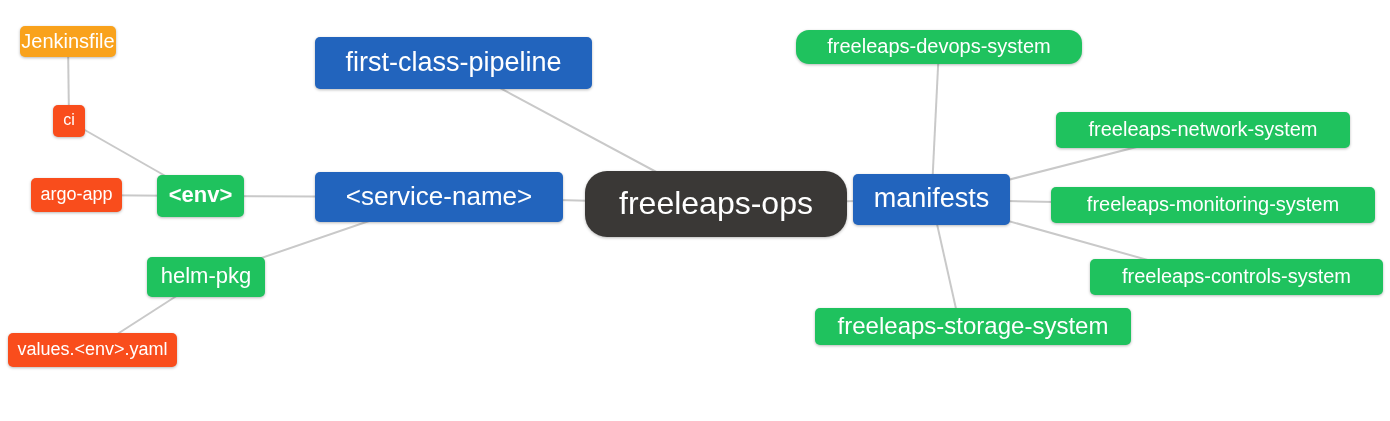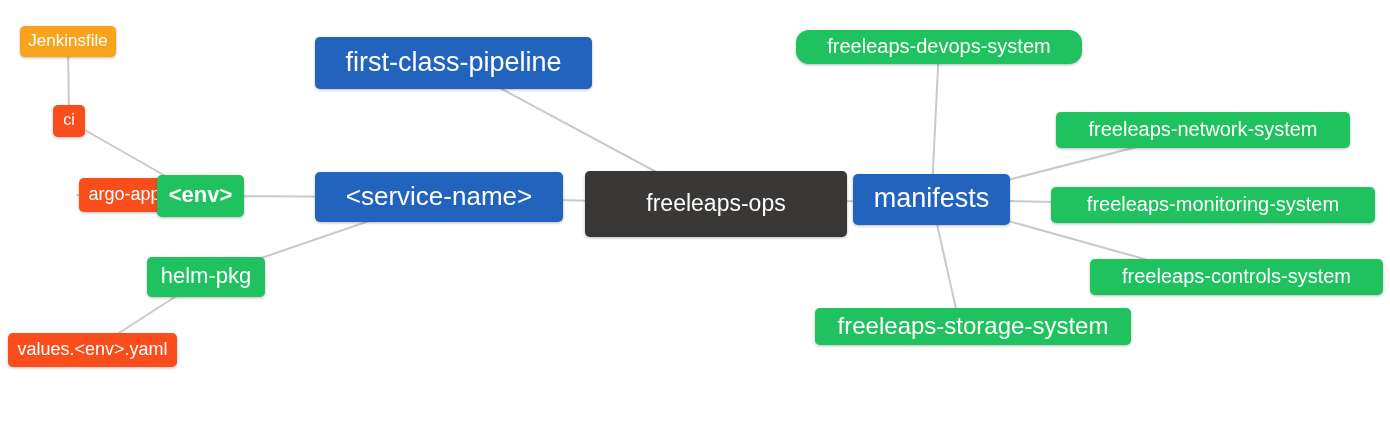--- a/index.html
+++ b/index.html
@@ -56,45 +56,45 @@
       <line x1="453.5" y1="63" x2="716" y2="204" stroke="#C9C9C9" stroke-width="2"></line>
       <line x1="439" y1="197" x2="716" y2="204" stroke="#C9C9C9" stroke-width="2"></line>
       <line x1="716" y1="204" x2="931.5" y2="199.5" stroke="#C9C9C9" stroke-width="2"></line>
       <line x1="931.5" y1="199.5" x2="939" y2="47" stroke="#C9C9C9" stroke-width="2"></line>
       <line x1="931.5" y1="199.5" x2="1203" y2="130" stroke="#C9C9C9" stroke-width="2"></line>
       <line x1="931.5" y1="199.5" x2="1213" y2="205" stroke="#C9C9C9" stroke-width="2"></line>
       <line x1="931.5" y1="199.5" x2="1208.5" y2="277" stroke="#C9C9C9" stroke-width="2"></line>
       <line x1="931.5" y1="199.5" x2="960" y2="326.5" stroke="#C9C9C9" stroke-width="2"></line>
     </svg>
   <div id="nodes-layer">
-      <div class="node" style="left: 20px; top: 26px; width: 96px; height: 31px; background: rgb(249, 162, 28); font-size: 17px; color: rgb(255, 255, 255);">
+      <div class="node" style="left: 20px; top: 26px; width: 96px; height: 31px; background: rgb(249, 162, 28); font-size: 20px; color: rgb(255, 255, 255);">
         <span>Jenkinsfile</span>
       </div>
       <div class="node" style="left: 53px; top: 105px; width: 32px; height: 32px; background: rgb(249, 77, 28); font-size: 16px; color: rgb(255, 255, 255);">
         <span>ci</span>
       </div>
-      <div class="node" style="left: 31px; top: 178px; width: 91px; height: 34px; background: rgb(249, 77, 28); font-size: 18px; color: rgb(255, 255, 255); margin-left: 48px;">
+      <div class="node" style="left: 31px; top: 178px; width: 91px; height: 34px; background: rgb(249, 77, 28); font-size: 18px; color: rgb(255, 255, 255);">
         <span>argo-app</span>
       </div>
       <div class="node" style="left: 157px; top: 175px; width: 87px; height: 42px; background: rgb(31, 194, 94); font-size: 22px; color: rgb(255, 255, 255); font-weight: bold;">
         <span>&lt;env&gt;</span>
       </div>
       <div class="node" style="left: 147px; top: 257px; width: 118px; height: 40px; background: rgb(31, 194, 94); font-size: 22px; color: rgb(255, 255, 255);">
         <span>helm-pkg</span>
       </div>
       <div class="node" style="left: 8px; top: 333px; width: 169px; height: 34px; background: rgb(249, 77, 28); font-size: 18px; color: rgb(255, 255, 255);">
         <span>values.&lt;env&gt;.yaml</span>
       </div>
       <div class="node" style="left: 315px; top: 37px; width: 277px; height: 52px; background: rgb(34, 100, 189); font-size: 27px; color: rgb(255, 255, 255);">
         <span>first-class-pipeline</span>
       </div>
       <div class="node" style="left: 315px; top: 172px; width: 248px; height: 50px; background: rgb(34, 100, 189); font-size: 26px; color: rgb(255, 255, 255);">
         <span>&lt;service-name&gt;</span>
       </div>
-      <div class="node" style="left: 585px; top: 171px; width: 262px; height: 66px; background: rgb(58, 56, 54); font-size: 23px; color: rgb(255, 255, 255);">
+      <div class="node" style="left: 585px; top: 171px; width: 262px; height: 66px; background: rgb(58, 56, 54); font-size: 32px; color: rgb(255, 255, 255); border-radius: 22px;">
         <span>freeleaps-ops</span>
       </div>
       <div class="node" style="left: 853px; top: 174px; width: 157px; height: 51px; background: rgb(34, 100, 189); font-size: 27px; color: rgb(255, 255, 255);">
         <span>manifests</span>
       </div>
       <div class="node" style="left: 796px; top: 30px; width: 286px; height: 34px; background: rgb(31, 194, 94); font-size: 20px; color: rgb(255, 255, 255); border-radius: 13px;">
         <span>freeleaps-devops-system</span>
       </div>
       <div class="node" style="left: 1056px; top: 112px; width: 294px; height: 36px; background: rgb(31, 194, 94); font-size: 20px; color: rgb(255, 255, 255);">
         <span>freeleaps-network-system</span>

